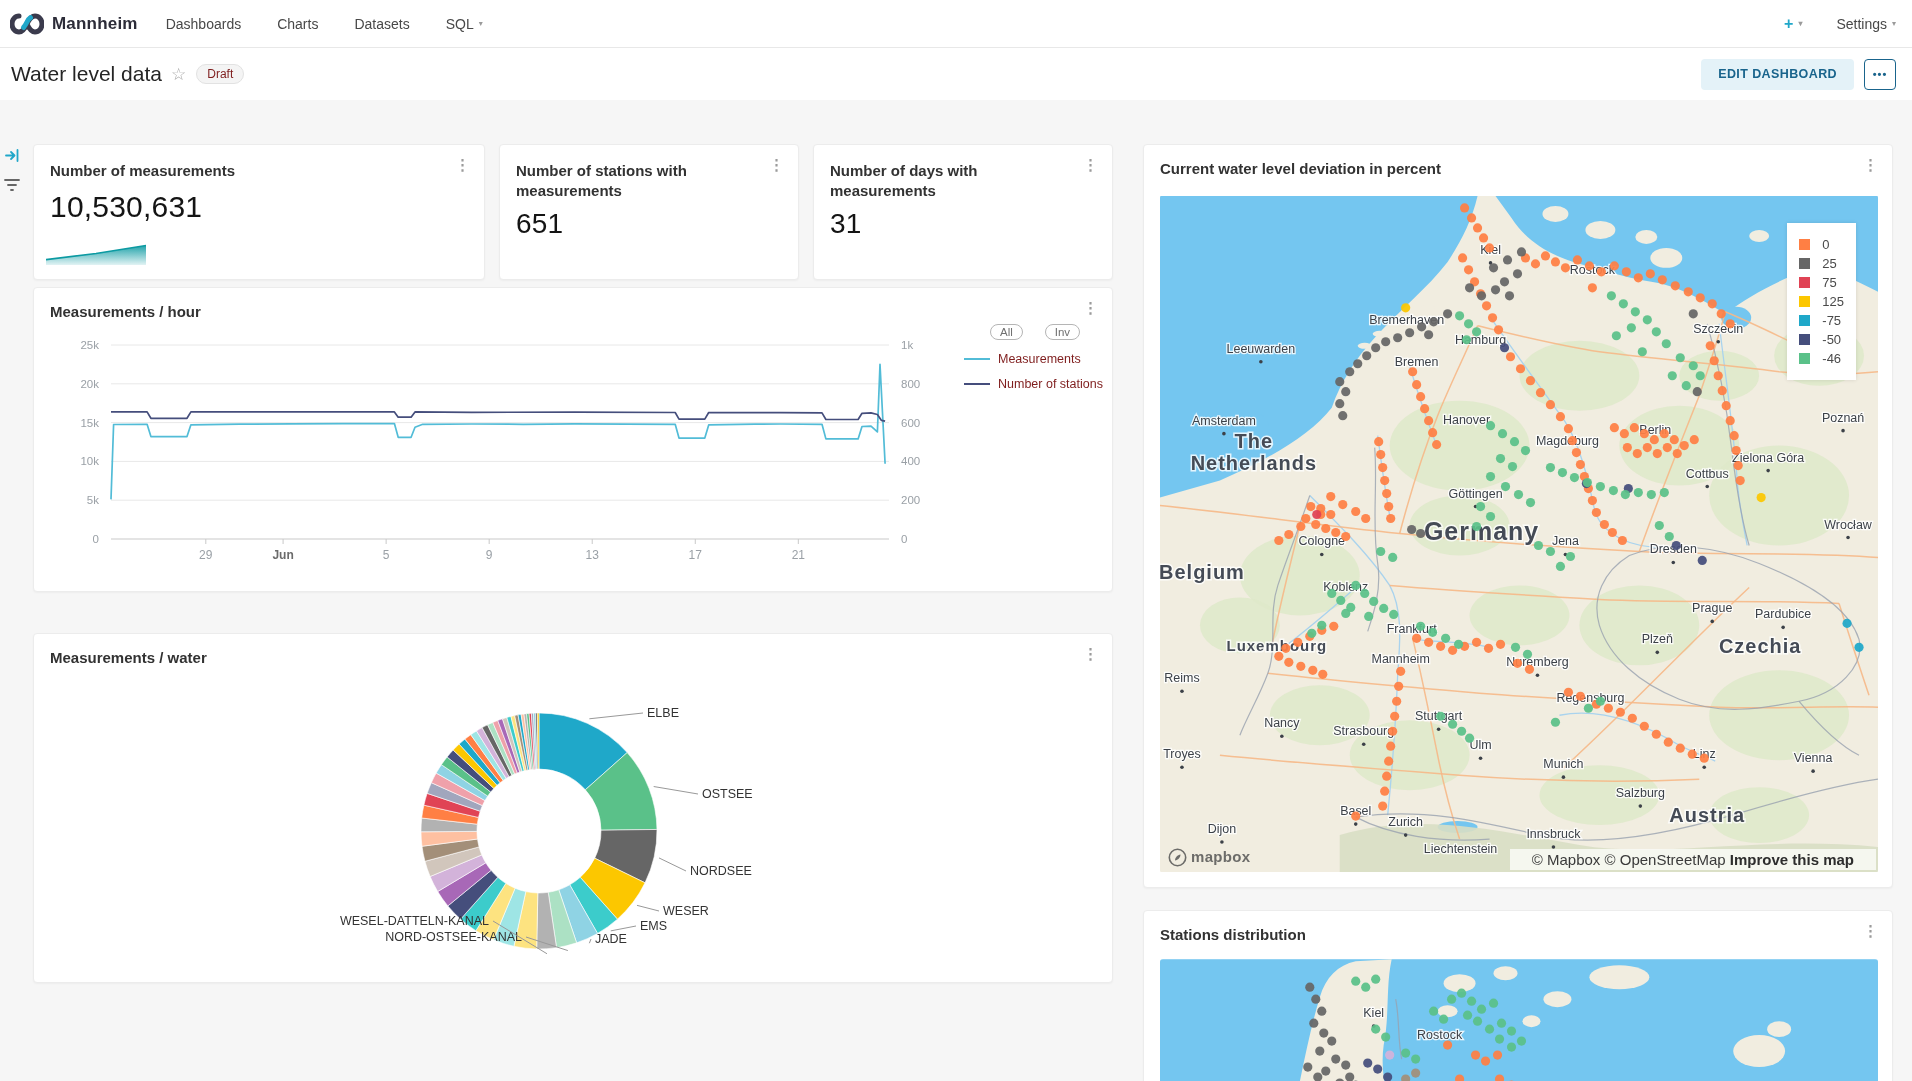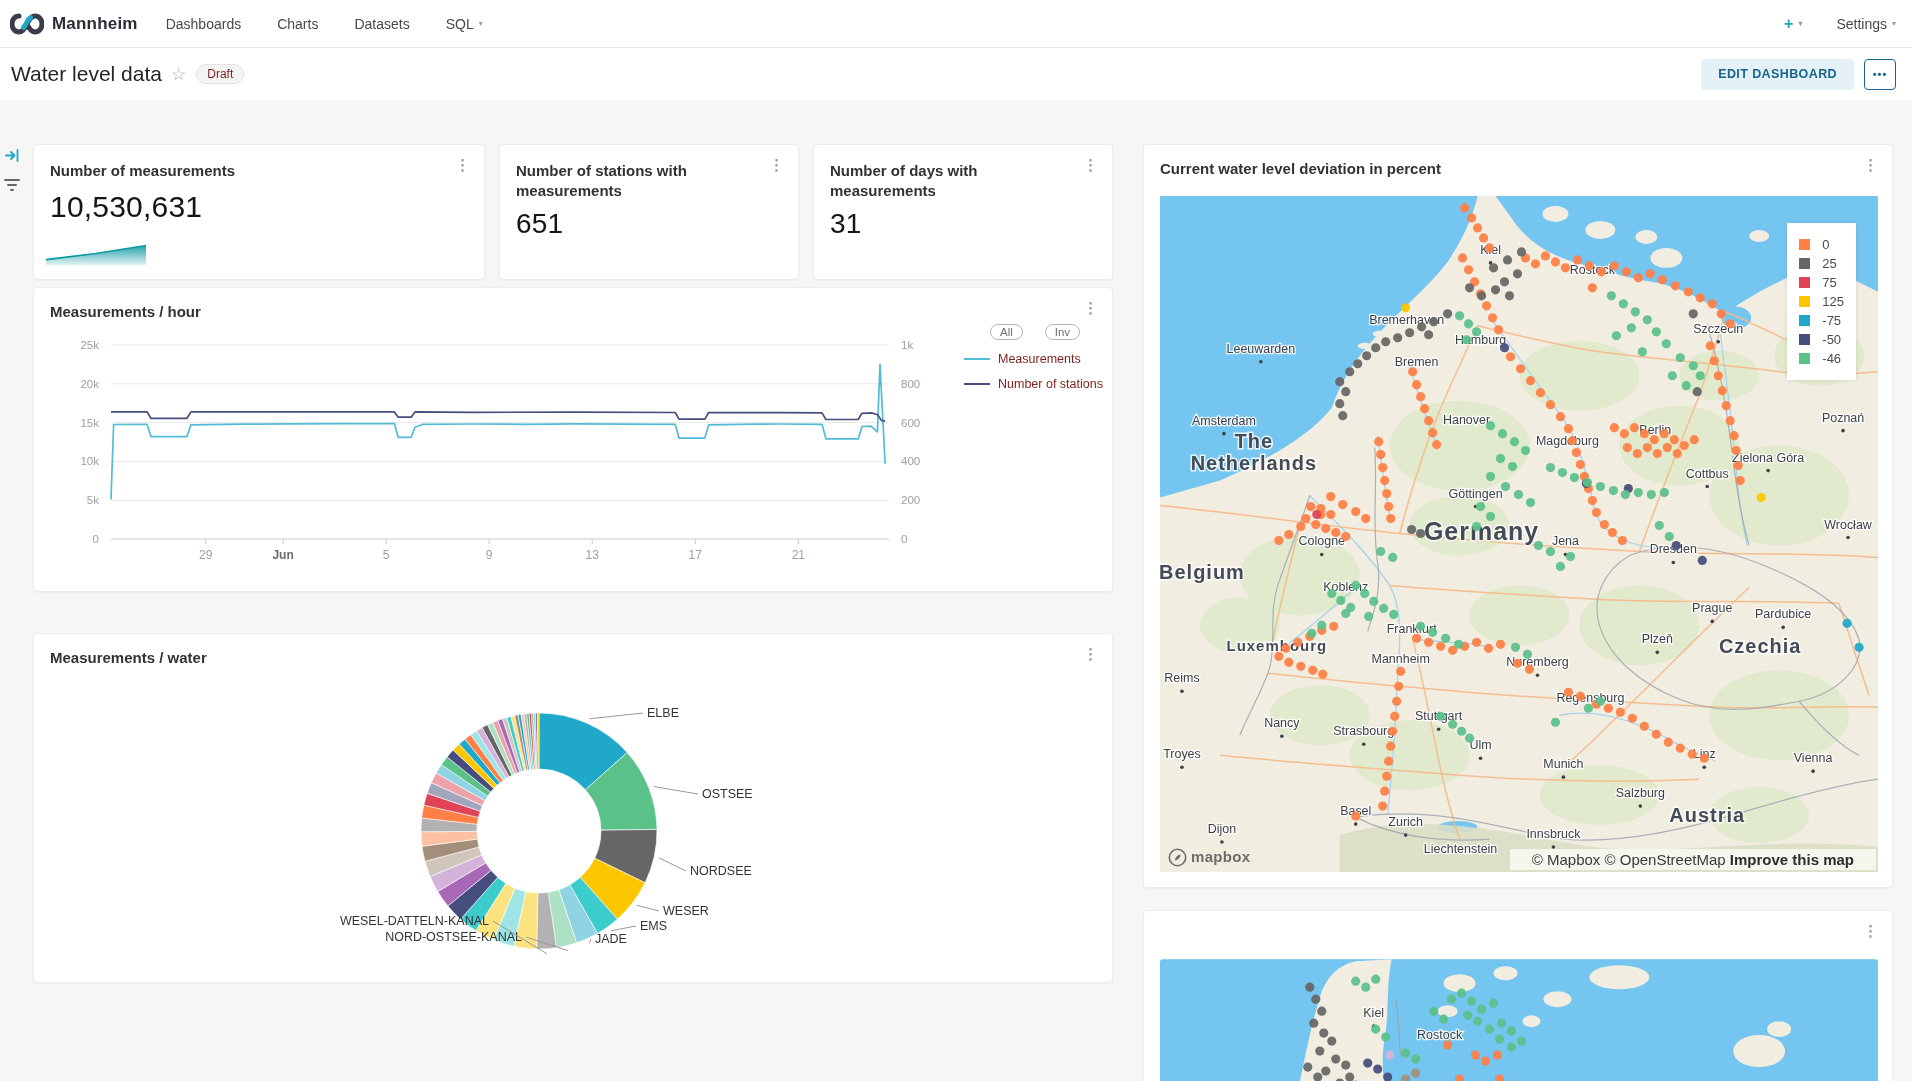--- a/index.html
+++ b/index.html
@@ -736,20 +736,21 @@
     <div class="mapbox-logo">
       <svg width="19" height="19" viewBox="0 0 19 19">
           <circle cx="9.5" cy="9.5" r="8.2" fill="none" stroke="rgba(75,75,75,.8)" stroke-width="1.6"></circle>
           <path d="M12.5,6.5 C12.5,9.5 10,12 7,12.5 C7,9.5 9.5,7 12.5,6.5 Z" fill="rgba(75,75,75,.8)"></path>
         </svg>
       <span>mapbox</span>
     </div>
   </div>
 
   <div class="card" style="left:1143px; top:910px; width:750px; height:400px;">
+    <div class="card-title" style="padding:14px 0 0 16px;">Stations distribution</div>
     <span class="kebab">⋮</span>
     <div class="map-clip" style="left:16px; top:48px; width:718px; height:330px;">
       <svg id="map-mini" width="718" height="320" viewBox="0 0 719 320">
           <rect x="0" y="0" width="719" height="320" fill="#74C6F0"></rect>
           <path d="M128,180 C140,125 148,78 160,38 C166,18 178,6 196,2 L232,0 C226,28 230,56 224,86 C220,114 228,142 236,162 L240,320 L110,320 Z" fill="#F1EDE0"></path>
           <path d="M252,320 L250,168 C268,140 292,130 316,144 C336,118 358,128 378,148 C398,132 428,148 448,158 C478,138 518,148 558,158 C598,168 658,172 719,178 L719,320 Z" fill="#F1EDE0"></path>
           <ellipse cx="300" cy="24" rx="16" ry="9" fill="#F1EDE0"></ellipse>
           <ellipse cx="346" cy="14" rx="12" ry="7" fill="#F1EDE0"></ellipse>
           <ellipse cx="398" cy="40" rx="14" ry="8" fill="#F1EDE0"></ellipse>
           <ellipse cx="288" cy="52" rx="10" ry="6" fill="#F1EDE0"></ellipse>

